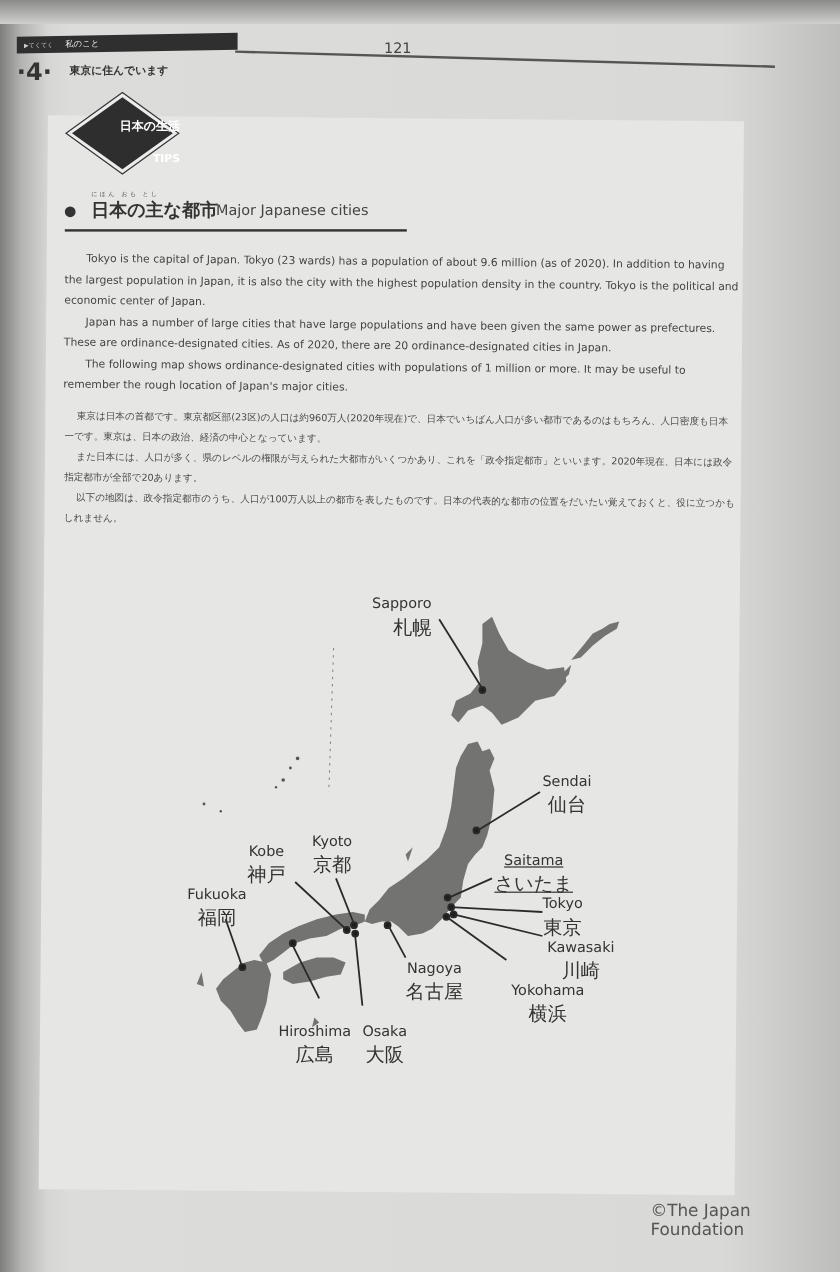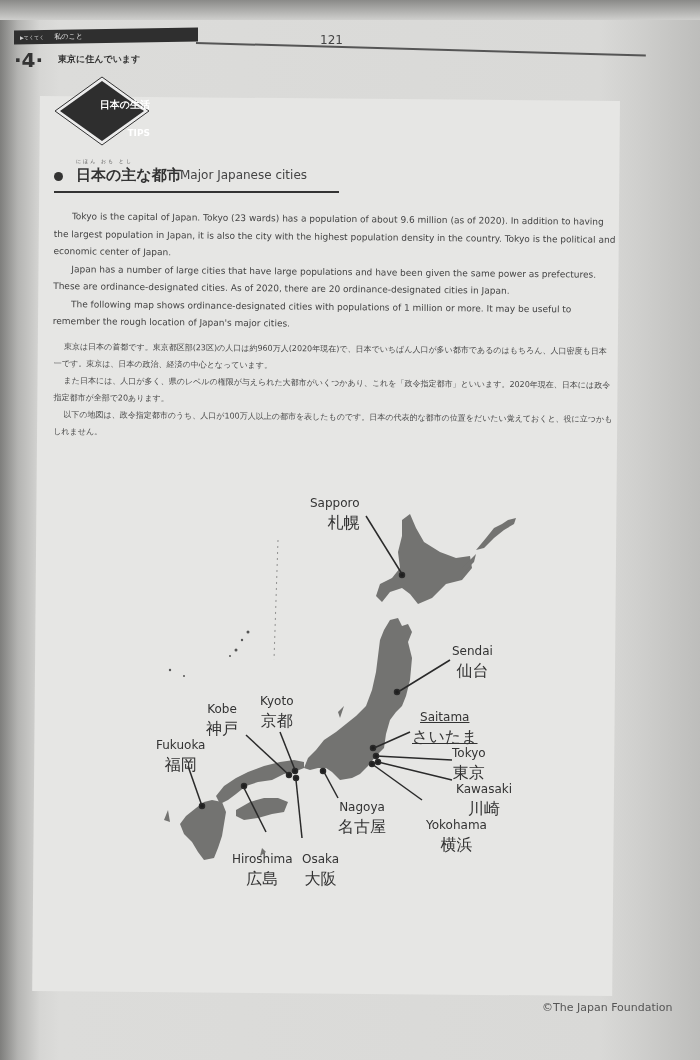--- a/index.html
+++ b/index.html
@@ -90,21 +90,21 @@
   }
   .city {
     position: absolute; text-align: center; color: #333;
   }
   .city .en { font-size: 12px; display: block; white-space: nowrap; }
   .city .jp { font-size: 16px; display: block; margin-top: 3px; }
   .footer-left {
     position: absolute; left: 282px; top: 1010px; font-size: 22px; color: #555; letter-spacing: 2px;
   }
   .footer-right {
-    position: absolute; left: 542px; top: 1001px; font-size: 11px; color: #555;
+    position: absolute; left: 542px; top: 1001px; font-size: 14px; color: #555;
   }
 </style>
 </head>
 <body>
 
 <div class="page">
   <div class="page-top"></div>
 
   <div class="hdr-band">
     <span class="lvl">▶てくてく</span>

